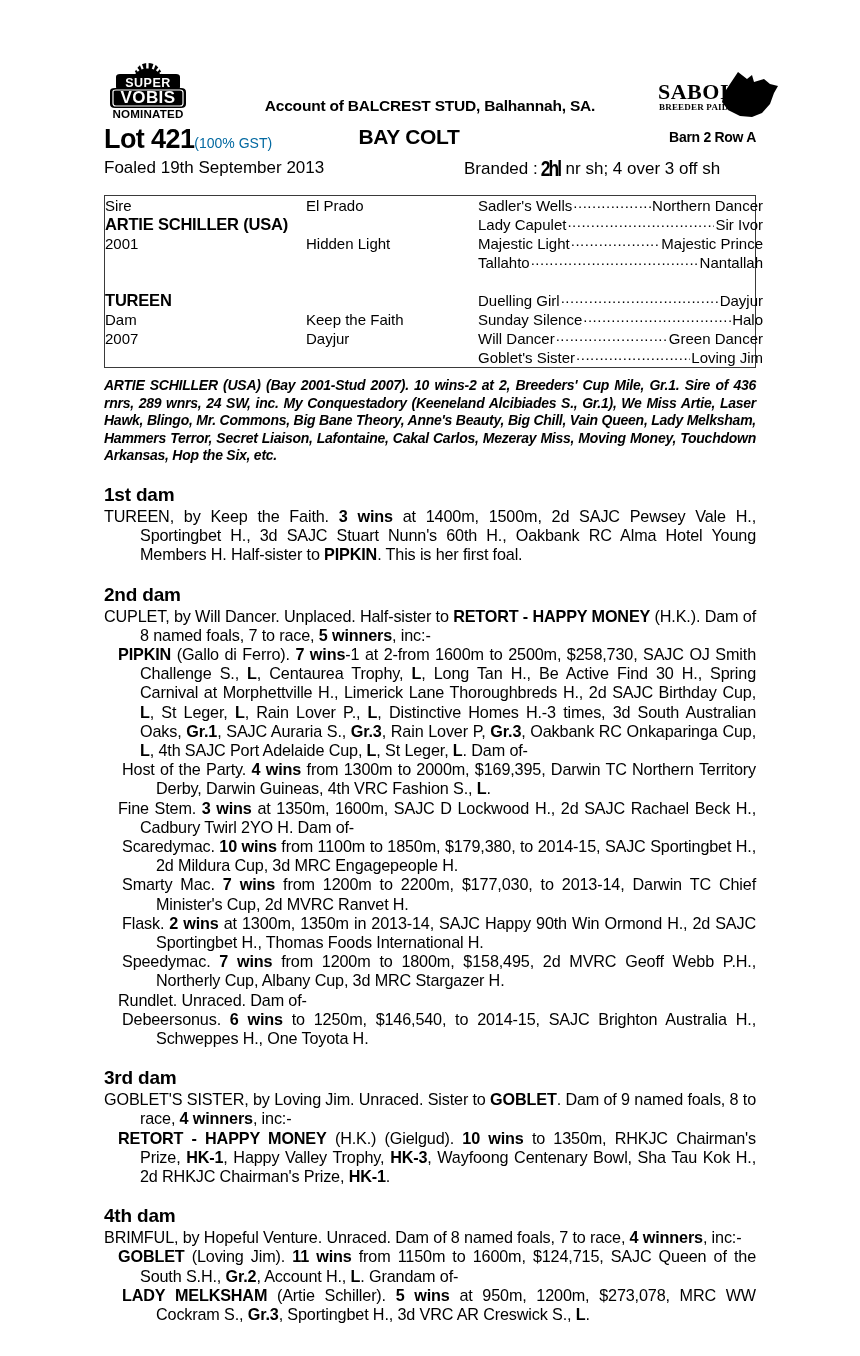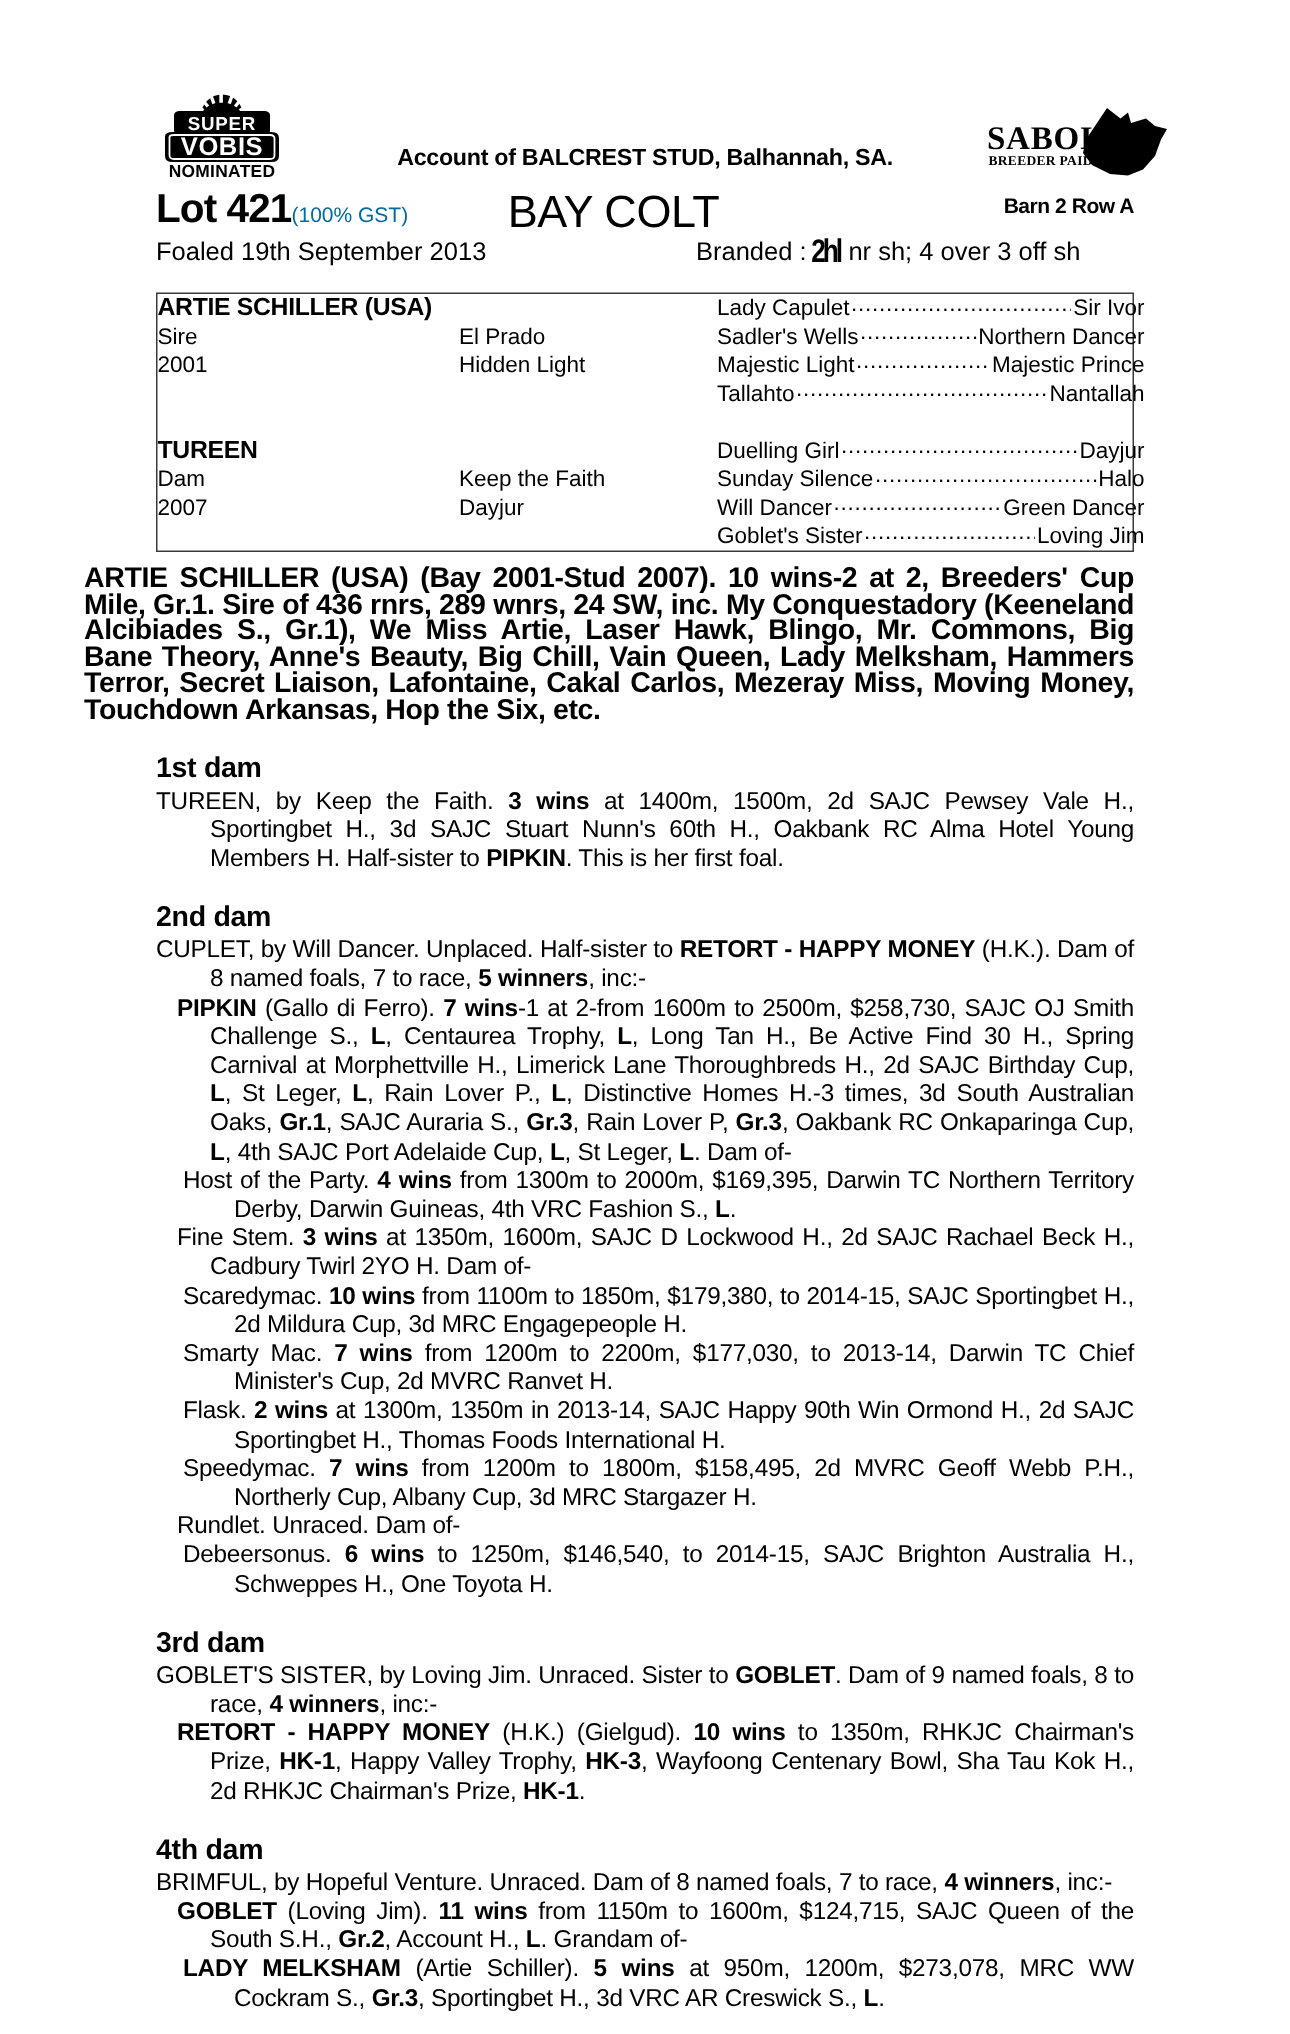--- a/index.html
+++ b/index.html
@@ -78,22 +78,22 @@
     font-weight: normal;
     letter-spacing: 0;
     color: #0369a1;
   }
   .colour-sex {
     position: absolute;
     left: 0;
     right: 0;
     top: 1px;
     text-align: center;
-    font-size: 30px;
-    font-weight: normal;
+    font-size: 21px;
+    font-weight: bold;
     letter-spacing: -0.3px;
     padding-right: 42px;
     box-sizing: border-box;
   }
   .barn {
     position: absolute;
     right: 0;
     top: 5px;
     font-size: 14px;
     font-weight: bold;
@@ -174,27 +174,28 @@
   .leader .dots::after {
     content: "...................................................................................";
     letter-spacing: 0.5px;
     font-size: 15px;
     color: #000;
   }
   .leader .rgt { flex: 0 0 auto; }
 
   
   .sire-blurb {
-    margin: 9px 100px 0 52px;
-    font-size: 19px;
+    margin: 9px 100px 0 100px;
+    font-size: 14px;
     font-weight: bold;
     line-height: 17.6px;
     text-align: justify;
     letter-spacing: -0.25px;
     font-stretch: condensed;
+    font-style: italic;
   }
 
   
   .dam-section {
     margin: 0 100px 0 100px;
   }
   .dam-head {
     font-size: 19px;
     font-weight: bold;
     margin-top: 19px;
@@ -276,38 +277,38 @@
     <div class="foaled">Foaled 19th September 2013</div>
     <div class="branded-wrap">
       <span>Branded :</span><span class="brand-glyph">2hl</span><span>nr sh; 4 over 3 off sh</span>
     </div>
   </div>
 
   <div class="ped-wrap">
     <table class="ped">
       <tbody>
           <tr>
+        <td class="c1">Sire</td>
+        <td class="c2">El Prado</td>
+        <td class="c3">
+          <span class="leader">
+                <span class="lft">Sadler's Wells</span>
+                <span class="dots"></span>
+                <span class="rgt">Northern Dancer</span>
+              </span>
+        </td>
+      </tr>
+      <tr>
         <td class="c1 bold-name">ARTIE SCHILLER (USA)</td>
         <td class="c2"></td>
         <td class="c3">
           <span class="leader">
                 <span class="lft">Lady Capulet</span>
                 <span class="dots"></span>
                 <span class="rgt">Sir Ivor</span>
-              </span>
-        </td>
-      </tr>
-      <tr>
-        <td class="c1">Sire</td>
-        <td class="c2">El Prado</td>
-        <td class="c3">
-          <span class="leader">
-                <span class="lft">Sadler's Wells</span>
-                <span class="dots"></span>
-                <span class="rgt">Northern Dancer</span>
               </span>
         </td>
       </tr>
       <tr>
         <td class="c1">2001</td>
         <td class="c2">Hidden Light</td>
         <td class="c3">
           <span class="leader">
                 <span class="lft">Majestic Light</span>
                 <span class="dots"></span>

